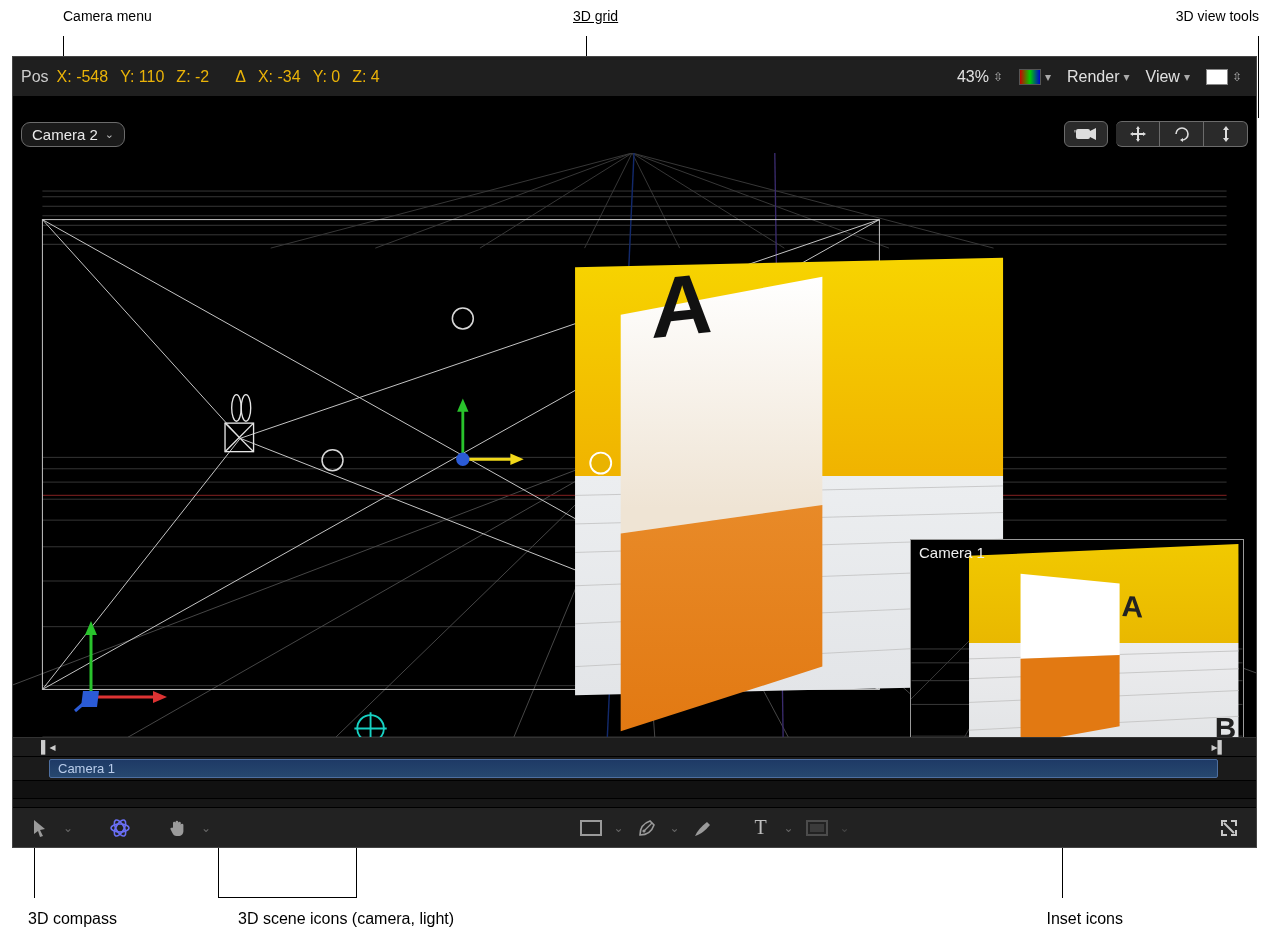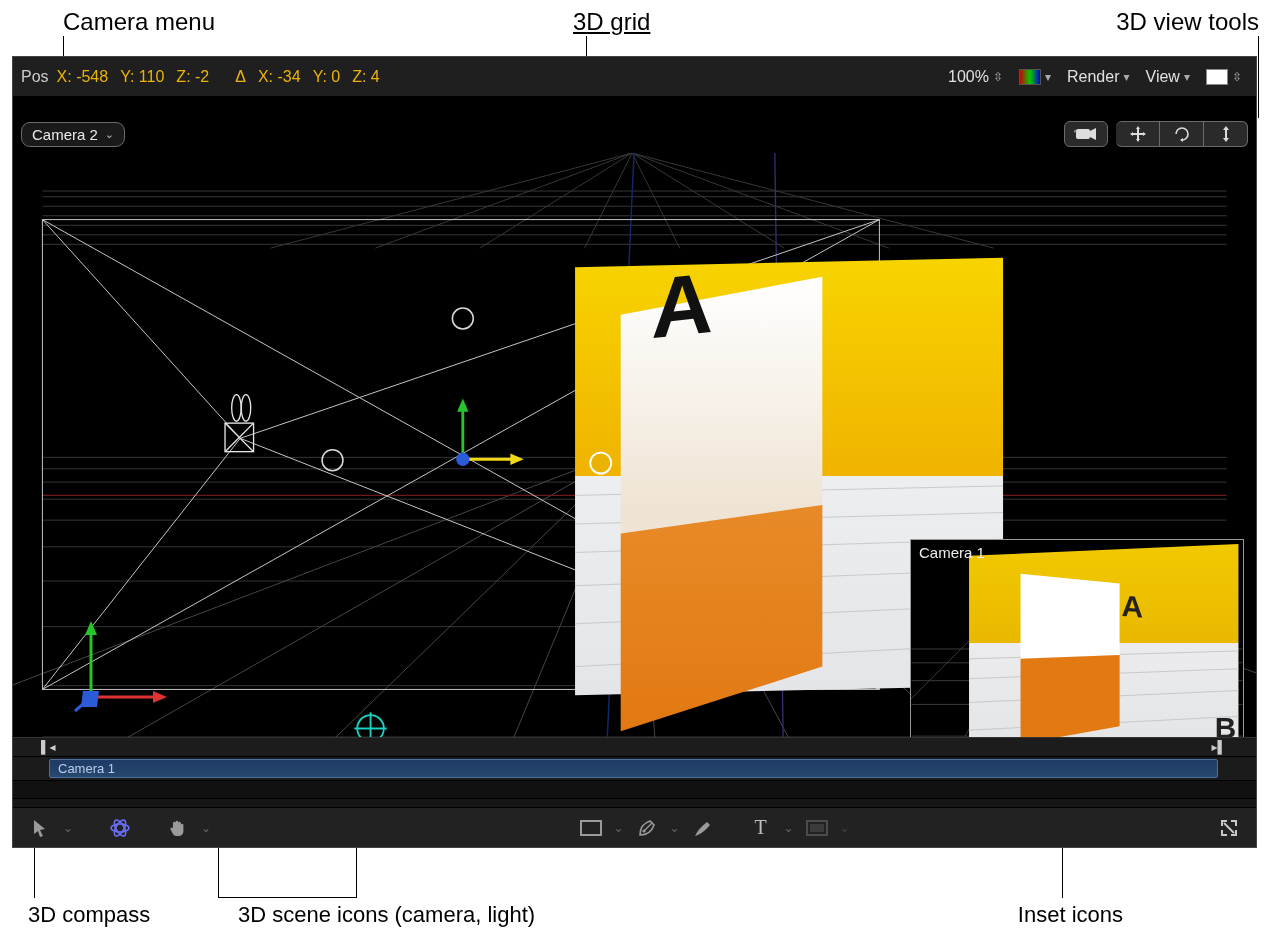--- a/index.html
+++ b/index.html
@@ -7,27 +7,27 @@
     font-family: -apple-system, "Helvetica Neue", Arial, sans-serif;
     background: #fff;
     width: 1269px;
     height: 934px;
     position: relative;
     overflow: hidden;
   }
   
   .anno-top {
     position: absolute;
-    font-size: 24px;
+    font-size: 14px;
     color: #000;
     top: 8px;
   }
   .anno-bottom {
     position: absolute;
-    font-size: 22px;
+    font-size: 16px;
     color: #000;
     bottom: 6px;
   }
   
   .app {
     position: absolute;
     left: 12px;
     top: 56px;
     width: 1245px;
     height: 792px;
@@ -242,21 +242,21 @@
     <span class="pos-val">X: -548</span>
     <span class="pos-val">Y: 110</span>
     <span class="pos-val">Z: -2</span>
     <span style="width:10px"></span>
     <span class="pos-val">Δ</span>
     <span class="pos-val">X: -34</span>
     <span class="pos-val">Y: 0</span>
     <span class="pos-val">Z: 4</span>
     <span class="stretch"></span>
     <span class="tdrop">
-        <span>100%</span>
+        <span>43%</span>
         <span class="caret">⇳</span>
       </span>
     <span class="tdrop">
         <span class="colorwell"></span>
         <span class="caret">▾</span>
       </span>
     <span class="tdrop">
         <span>Render</span>
         <span class="caret">▾</span>
       </span>

